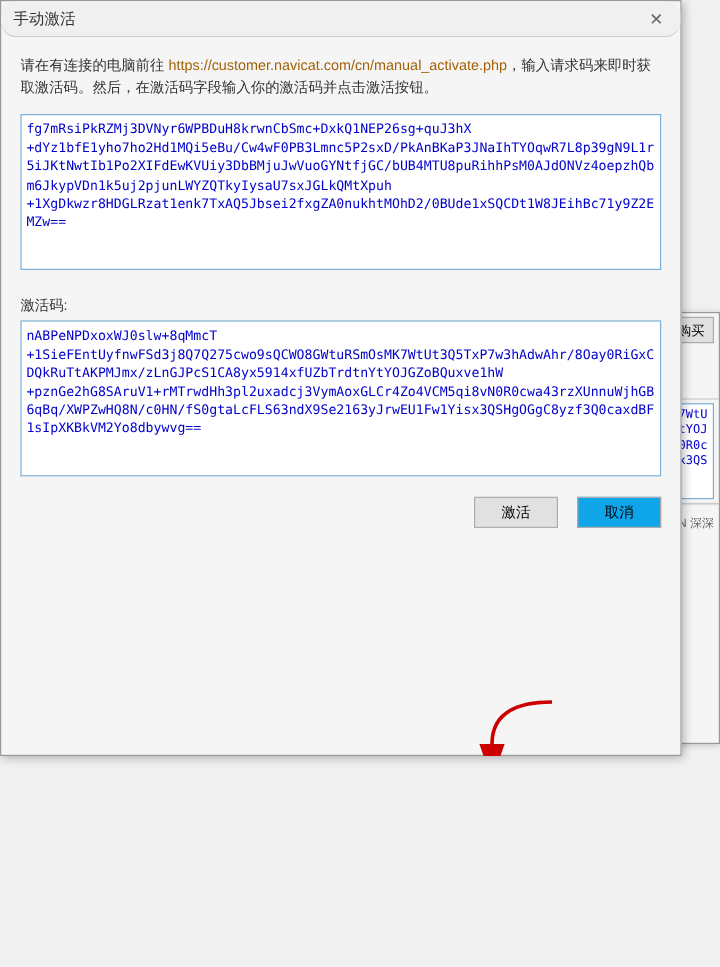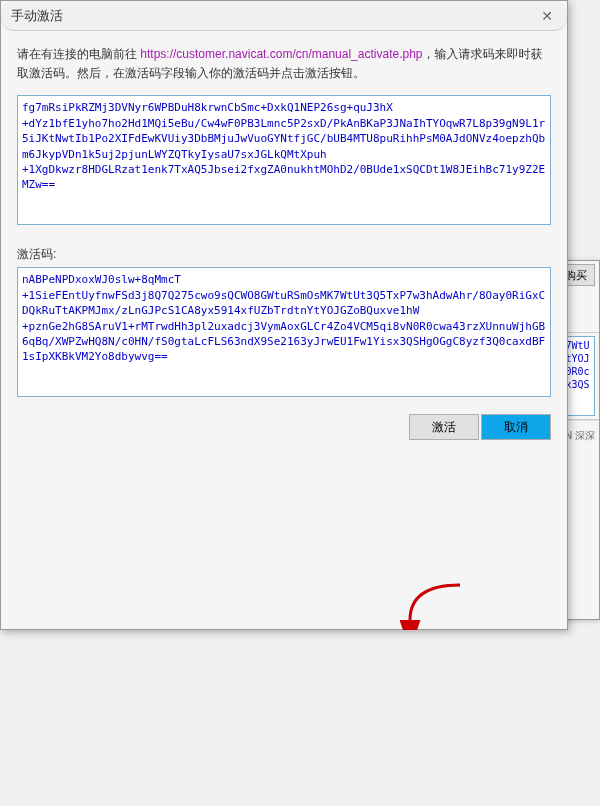--- a/index.html
+++ b/index.html
@@ -59,21 +59,21 @@
     }
 
     .intro-text {
       font-size: 12px;
       color: #333;
       line-height: 1.6;
       margin-bottom: 12px;
     }
 
     .intro-text a {
-      color: #a21caf;
+      color: #a16207;
       text-decoration: none;
     }
 
     .section-label {
       font-size: 12px;
       color: #333;
       margin-bottom: 4px;
       margin-top: 8px;
     }
 
@@ -91,21 +91,21 @@
       line-height: 1.4;
     }
 
     .activation-section {
       margin-top: 18px;
     }
 
     .button-row {
       display: flex;
       justify-content: flex-end;
-      gap: 2px;
+      gap: 16px;
       margin-top: 14px;
     }
 
     .btn {
       min-width: 70px;
       height: 26px;
       border: 1px solid #adadad;
       background: #0ea5e9;
       cursor: pointer;
       font-size: 12px;

